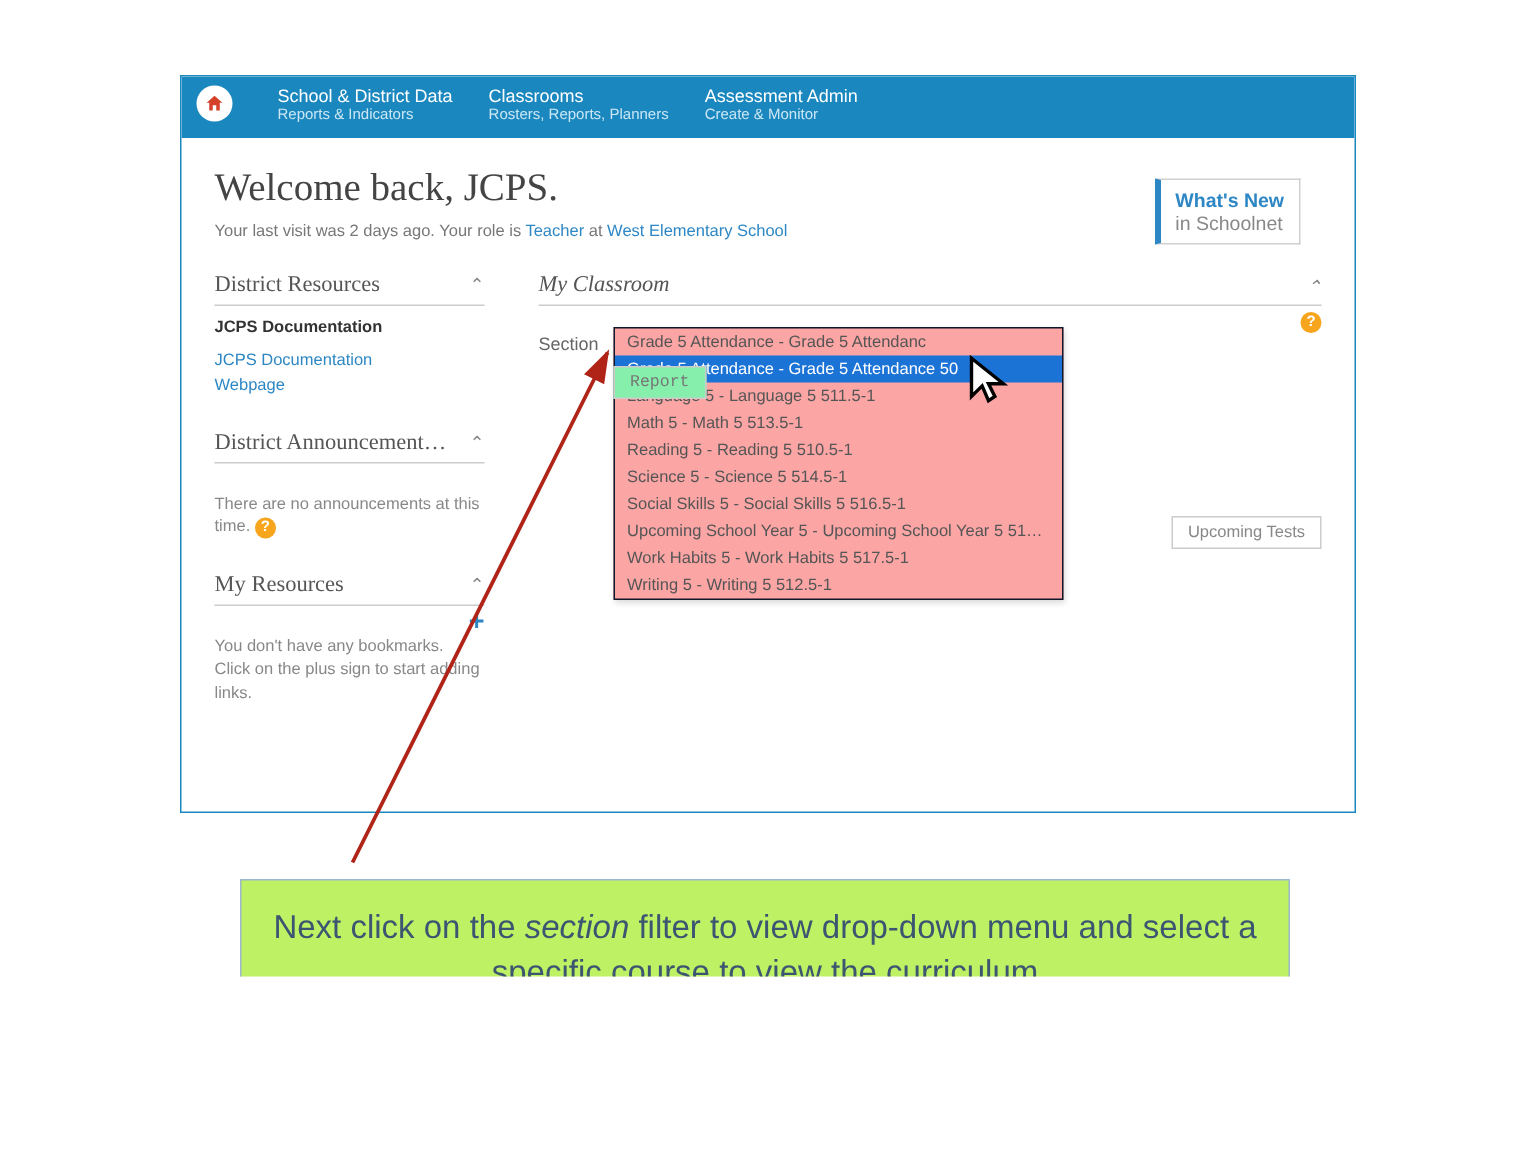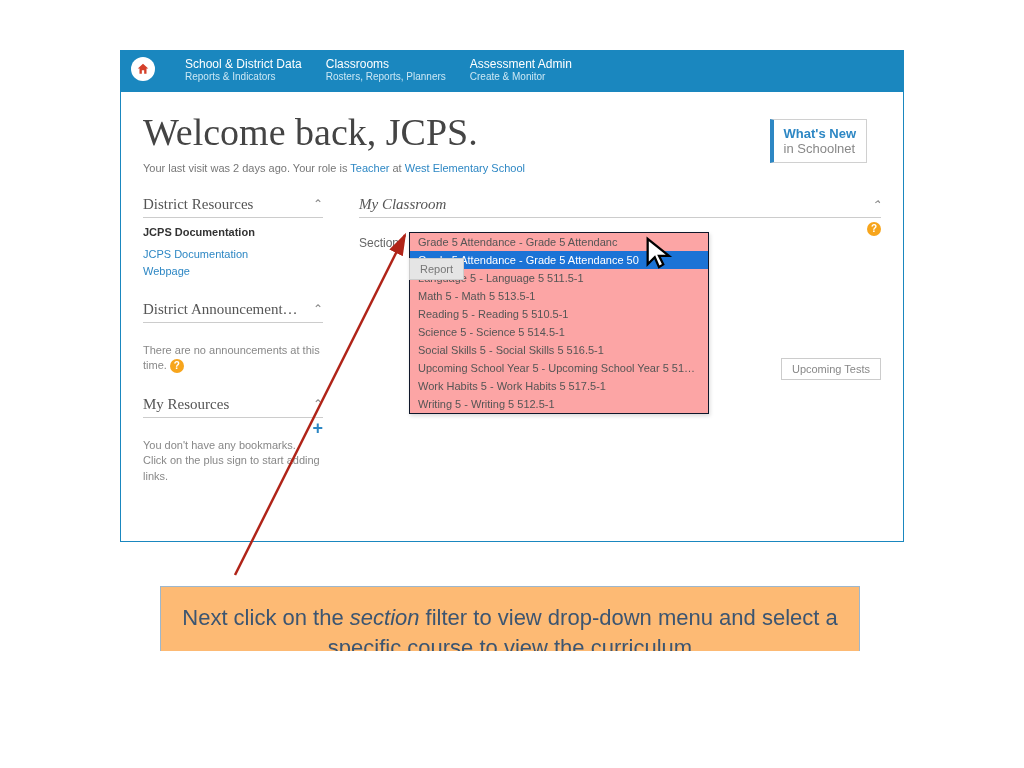--- a/index.html
+++ b/index.html
@@ -6,21 +6,21 @@
   body { font-family: Arial, Helvetica, sans-serif; background: #fff; font-size: 12px; color: #666; }
   .slide { width: 1024px; height: 651px; position: relative; padding: 50px 120px 0 120px; }
   .app-frame { border: 1px solid #1a87bf; background: #fff; height: 492px; overflow: hidden; position: relative; }
   .topnav { background: #1a87bf; display: flex; align-items: flex-start; padding: 6px 10px 10px 10px; gap: 24px; color: #fff; }
   .home-chip { width: 24px; height: 24px; border-radius: 50%; background: #fff; display: flex; align-items: center; justify-content: center; margin-right: 6px; }
   .home-chip svg { fill: #d5402a; }
   .nav-item { display: flex; flex-direction: column; }
   .nav-title { font-size: 12px; color: #fff; }
   .nav-sub { font-size: 10px; color: #cbe7f4; }
   .body-area { padding: 18px 22px 10px 22px; }
-  .welcome { font-family: Georgia, 'Times New Roman', serif; font-size: 38px; color: #444; font-weight: 400; margin-bottom: 8px; }
+  .welcome { font-family: Georgia, 'Times New Roman', serif; font-size: 26px; color: #444; font-weight: 400; margin-bottom: 8px; }
   .subline { font-size: 11px; color: #777; }
   .subline .link { color: #2d87c4; }
   .whats-new { position: absolute; top: 68px; right: 36px; border: 1px solid #d0d0d0; border-left: 4px solid #2d87c4; padding: 6px 10px; font-size: 13px; }
   .whats-new .t1 { color: #2d87c4; font-weight: bold; }
   .whats-new .t2 { color: #888; }
   .cols { display: flex; gap: 36px; margin-top: 18px; }
   .left { width: 180px; flex: 0 0 180px; }
   .right { flex: 1; position: relative; }
   .panel-h { font-family: Georgia, serif; font-size: 15px; color: #555; border-bottom: 1px solid #ccc; padding: 4px 0; display: flex; justify-content: space-between; align-items: center; }
   .chev { font-size: 12px; color: #888; }
@@ -30,29 +30,29 @@
   .muted { font-size: 11px; color: #888; margin-top: 20px; line-height: 1.4; }
   .plus { color: #2d87c4; font-size: 18px; font-weight: bold; float: right; }
   .helpdot { display:inline-block; width:14px; height:14px; border-radius:50%; background:#f7a51c; color:#fff; font-size:10px; text-align:center; line-height:14px; font-weight:bold;}
   .class-header { display:flex; justify-content: space-between; align-items:center; border-bottom:1px solid #ccc; padding:4px 0;font-style:italic;}
   .sec-row { display:flex; align-items:flex-start; margin-top:14px; gap:10px; position:relative; }
   .sec-label { font-size:12px; color:#666; padding-top:4px; }
   .dropdown-anchor { position: relative; flex:1; }
   .dropdown-box { border:1px solid #0f172a; background:#fca5a5; font-size:11px; width: 300px; box-shadow: 1px 2px 4px rgba(0,0,0,.15);}
   .dd-row { padding:3px 8px; white-space:nowrap; overflow:hidden; text-overflow:ellipsis; color:#555;}
   .dd-row.hilite { background:#1b73d6; color:#fff; }
-  .btn-ghost { background:#e5e5e5; border:1px solid #ccc; padding:4px 10px; font-size:11px; color:#777; position:absolute; left:0; top:26px;}
+  .btn-ghost { background:#86efac; border:1px solid #ccc; padding:4px 10px; font-size:11px; color:#777; position:absolute; left:0; top:26px;font-family:Liberation Mono, monospace;}
   .upcoming { border:1px solid #ccc; padding:4px 10px; font-size:11px; color:#888; position:absolute; right:0; top:166px;}
   .help-rt { position:absolute; right:0; top:30px;}
   
   .cursor { position:absolute; left:642px; top:236px; pointer-events:none;}
   
   .arrow-svg { position:absolute; left:225px; top:225px; pointer-events:none; }
   
-  .caption { position:absolute; left:160px; top:586px; width:700px; border:1px solid #9db7cd; background:#fdba74; padding:16px 20px; font-size:22px; color:#3c5571; text-align:center; line-height:1.35;}
+  .caption { position:absolute; left:160px; top:586px; width:700px; border:1px solid #9db7cd; background:#bef264; padding:16px 20px; font-size:22px; color:#3c5571; text-align:center; line-height:1.35;}
   .caption em { font-style: italic; }
 </style>
 </head>
 <body>
 
 <div class="slide">
   <div class="app-frame">
     <div class="topnav">
       <div class="home-chip">
         <svg width="14" height="14" viewBox="0 0 24 24">

